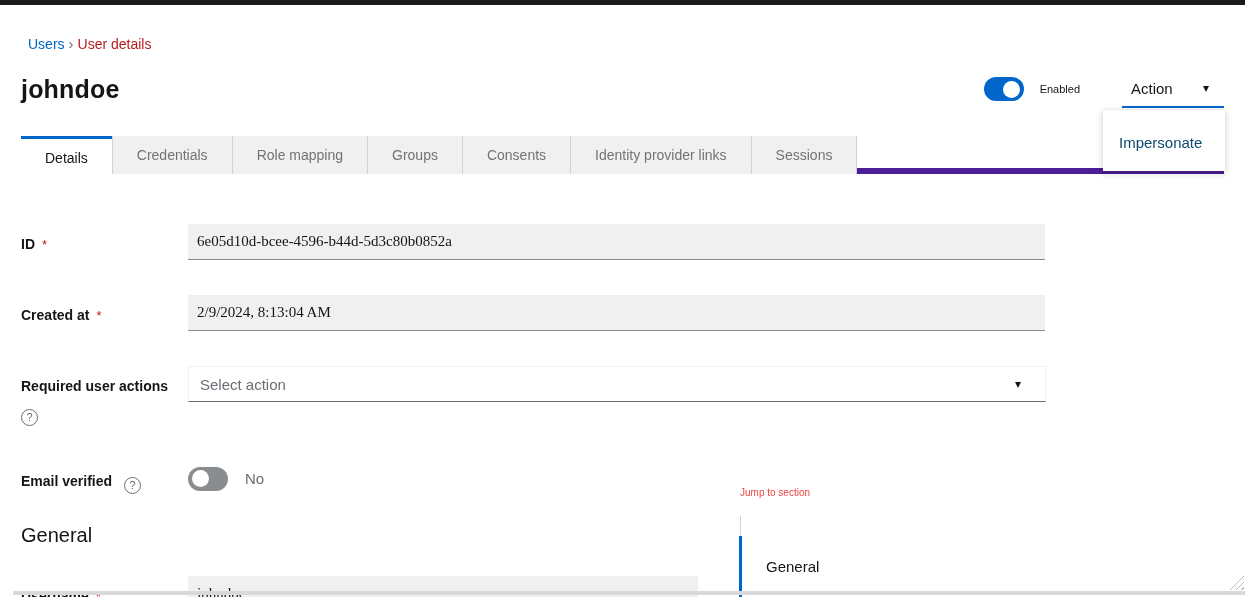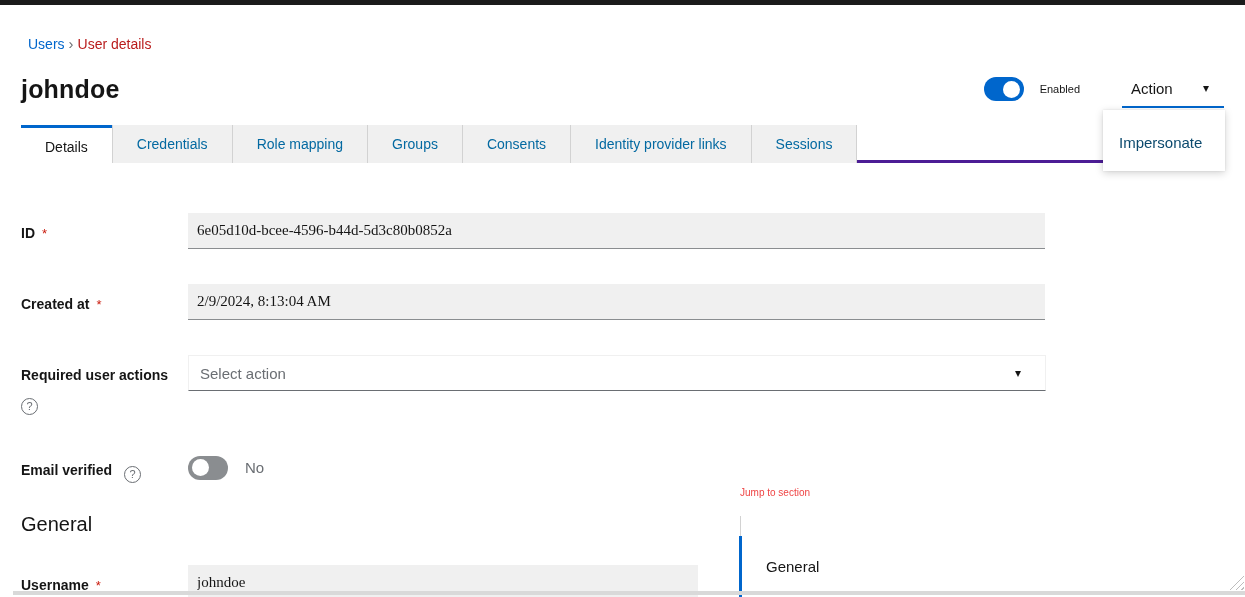--- a/index.html
+++ b/index.html
@@ -29,23 +29,23 @@
   .action-btn{display:flex;align-items:center;justify-content:space-between;width:102px;height:38px;
     padding:0 15px 0 9px;background:none;border:none;border-bottom:2px solid #0066cc;
     font-family:inherit;font-size:15px;color:#151515;cursor:pointer;}
   .caret{font-size:12px;color:#151515;line-height:1;}
   .menu{position:absolute;top:40px;right:-1px;width:122px;background:#fff;
     box-shadow:0 2px 8px rgba(0,0,0,.18),0 0 2px rgba(0,0,0,.09);padding:13px 0 9px;z-index:20;
     list-style:none;margin:0;}
   .menu-item{padding:11px 16px;font-size:15px;color:#0c4a6e;cursor:pointer;}
 
   
-  .tabs{display:flex;margin-top:16px;border-bottom:3px solid #4c1d95;height:38px;align-items:flex-start;}
+  .tabs{display:flex;margin-top:27px;border-bottom:6px solid #4c1d95;height:38px;align-items:flex-start;}
   .tab{font-family:inherit;font-size:14px;padding:0 24px;height:38px;line-height:37px;background:#f0f0f0;
-    color:#0369a1;border:none;border-right:1px solid #d2d2d2;cursor:pointer;white-space:nowrap;}
+    color:#737373;border:none;border-right:1px solid #d2d2d2;cursor:pointer;white-space:nowrap;}
   .tab.active{background:#fff;color:#151515;border-top:3px solid #0066cc;border-right:none;
     height:41px;line-height:34px;position:relative;z-index:2;}
   .tab.active + .tab{border-left:1px solid #d2d2d2;}
 
   
   .form{margin-top:50px;width:1025px;}
   .form-row{display:flex;margin-bottom:24px;margin-top:35px;}
   .form-row.gap-lg{margin-bottom:32px;}
   .form-label{width:167px;flex:none;font-size:14px;font-weight:700;padding-top:11px;line-height:18px;}
   .asterisk{color:#c9190b;font-size:13px;margin-left:7px;font-weight:400;}

